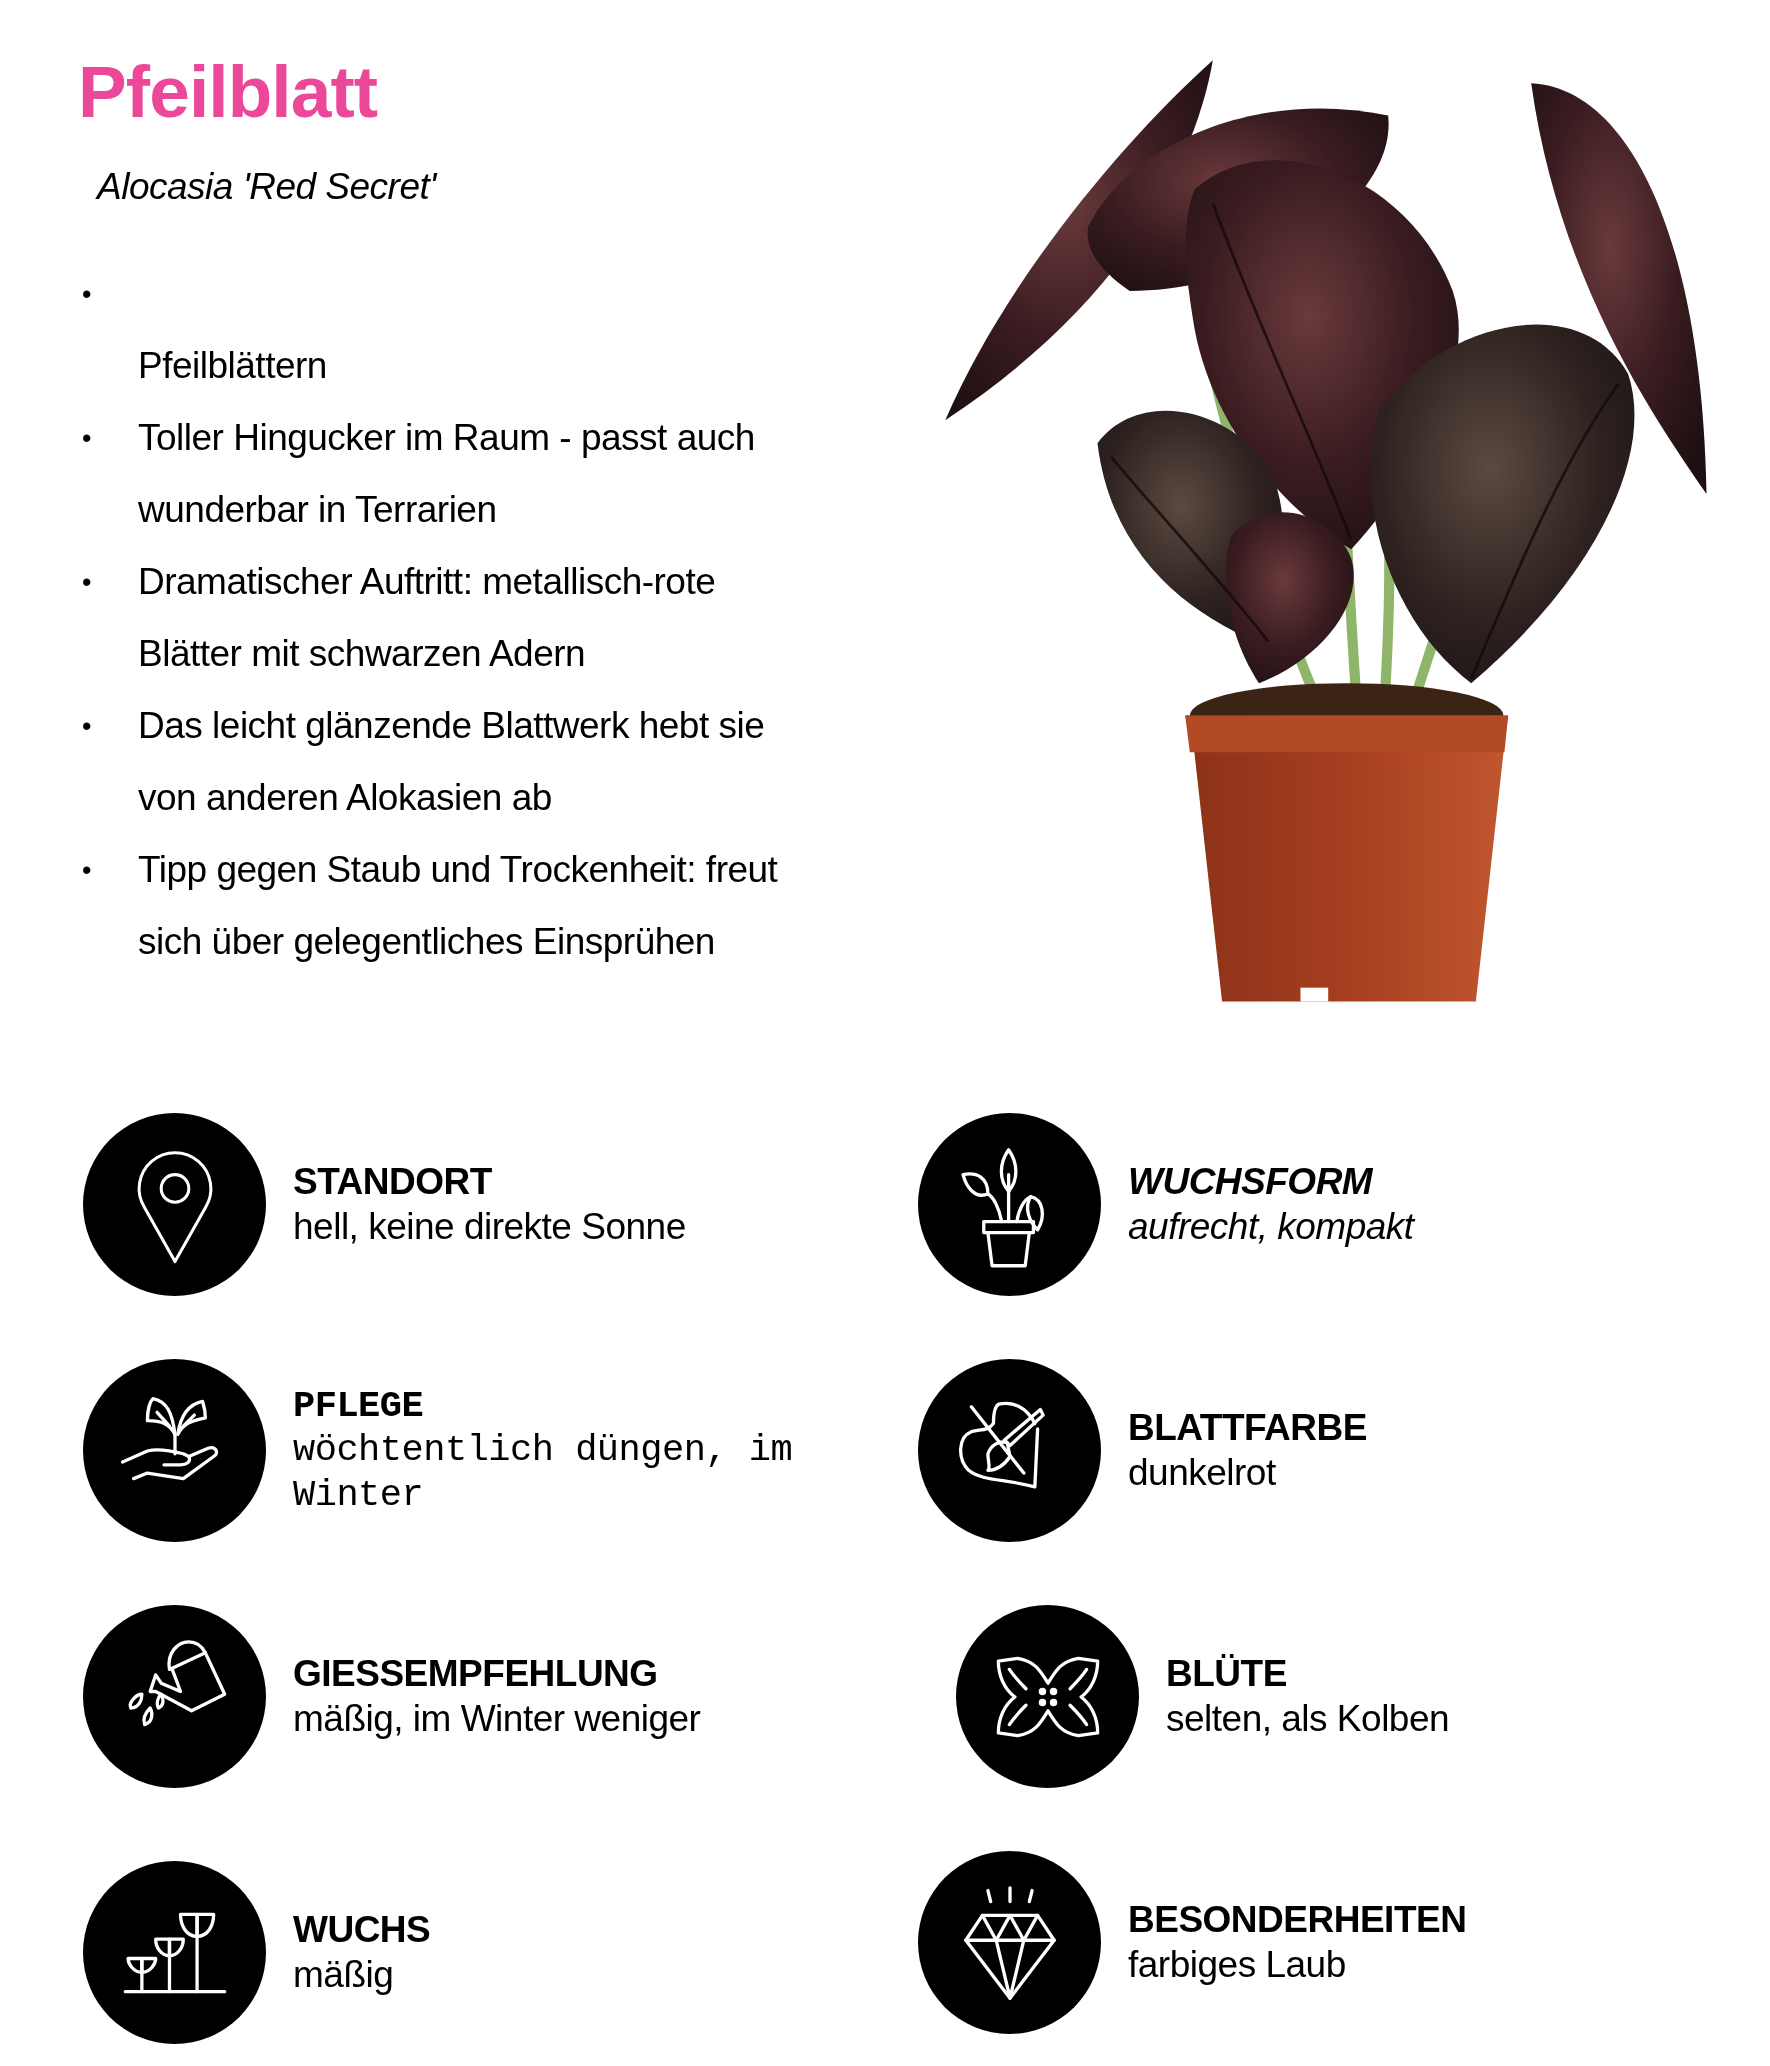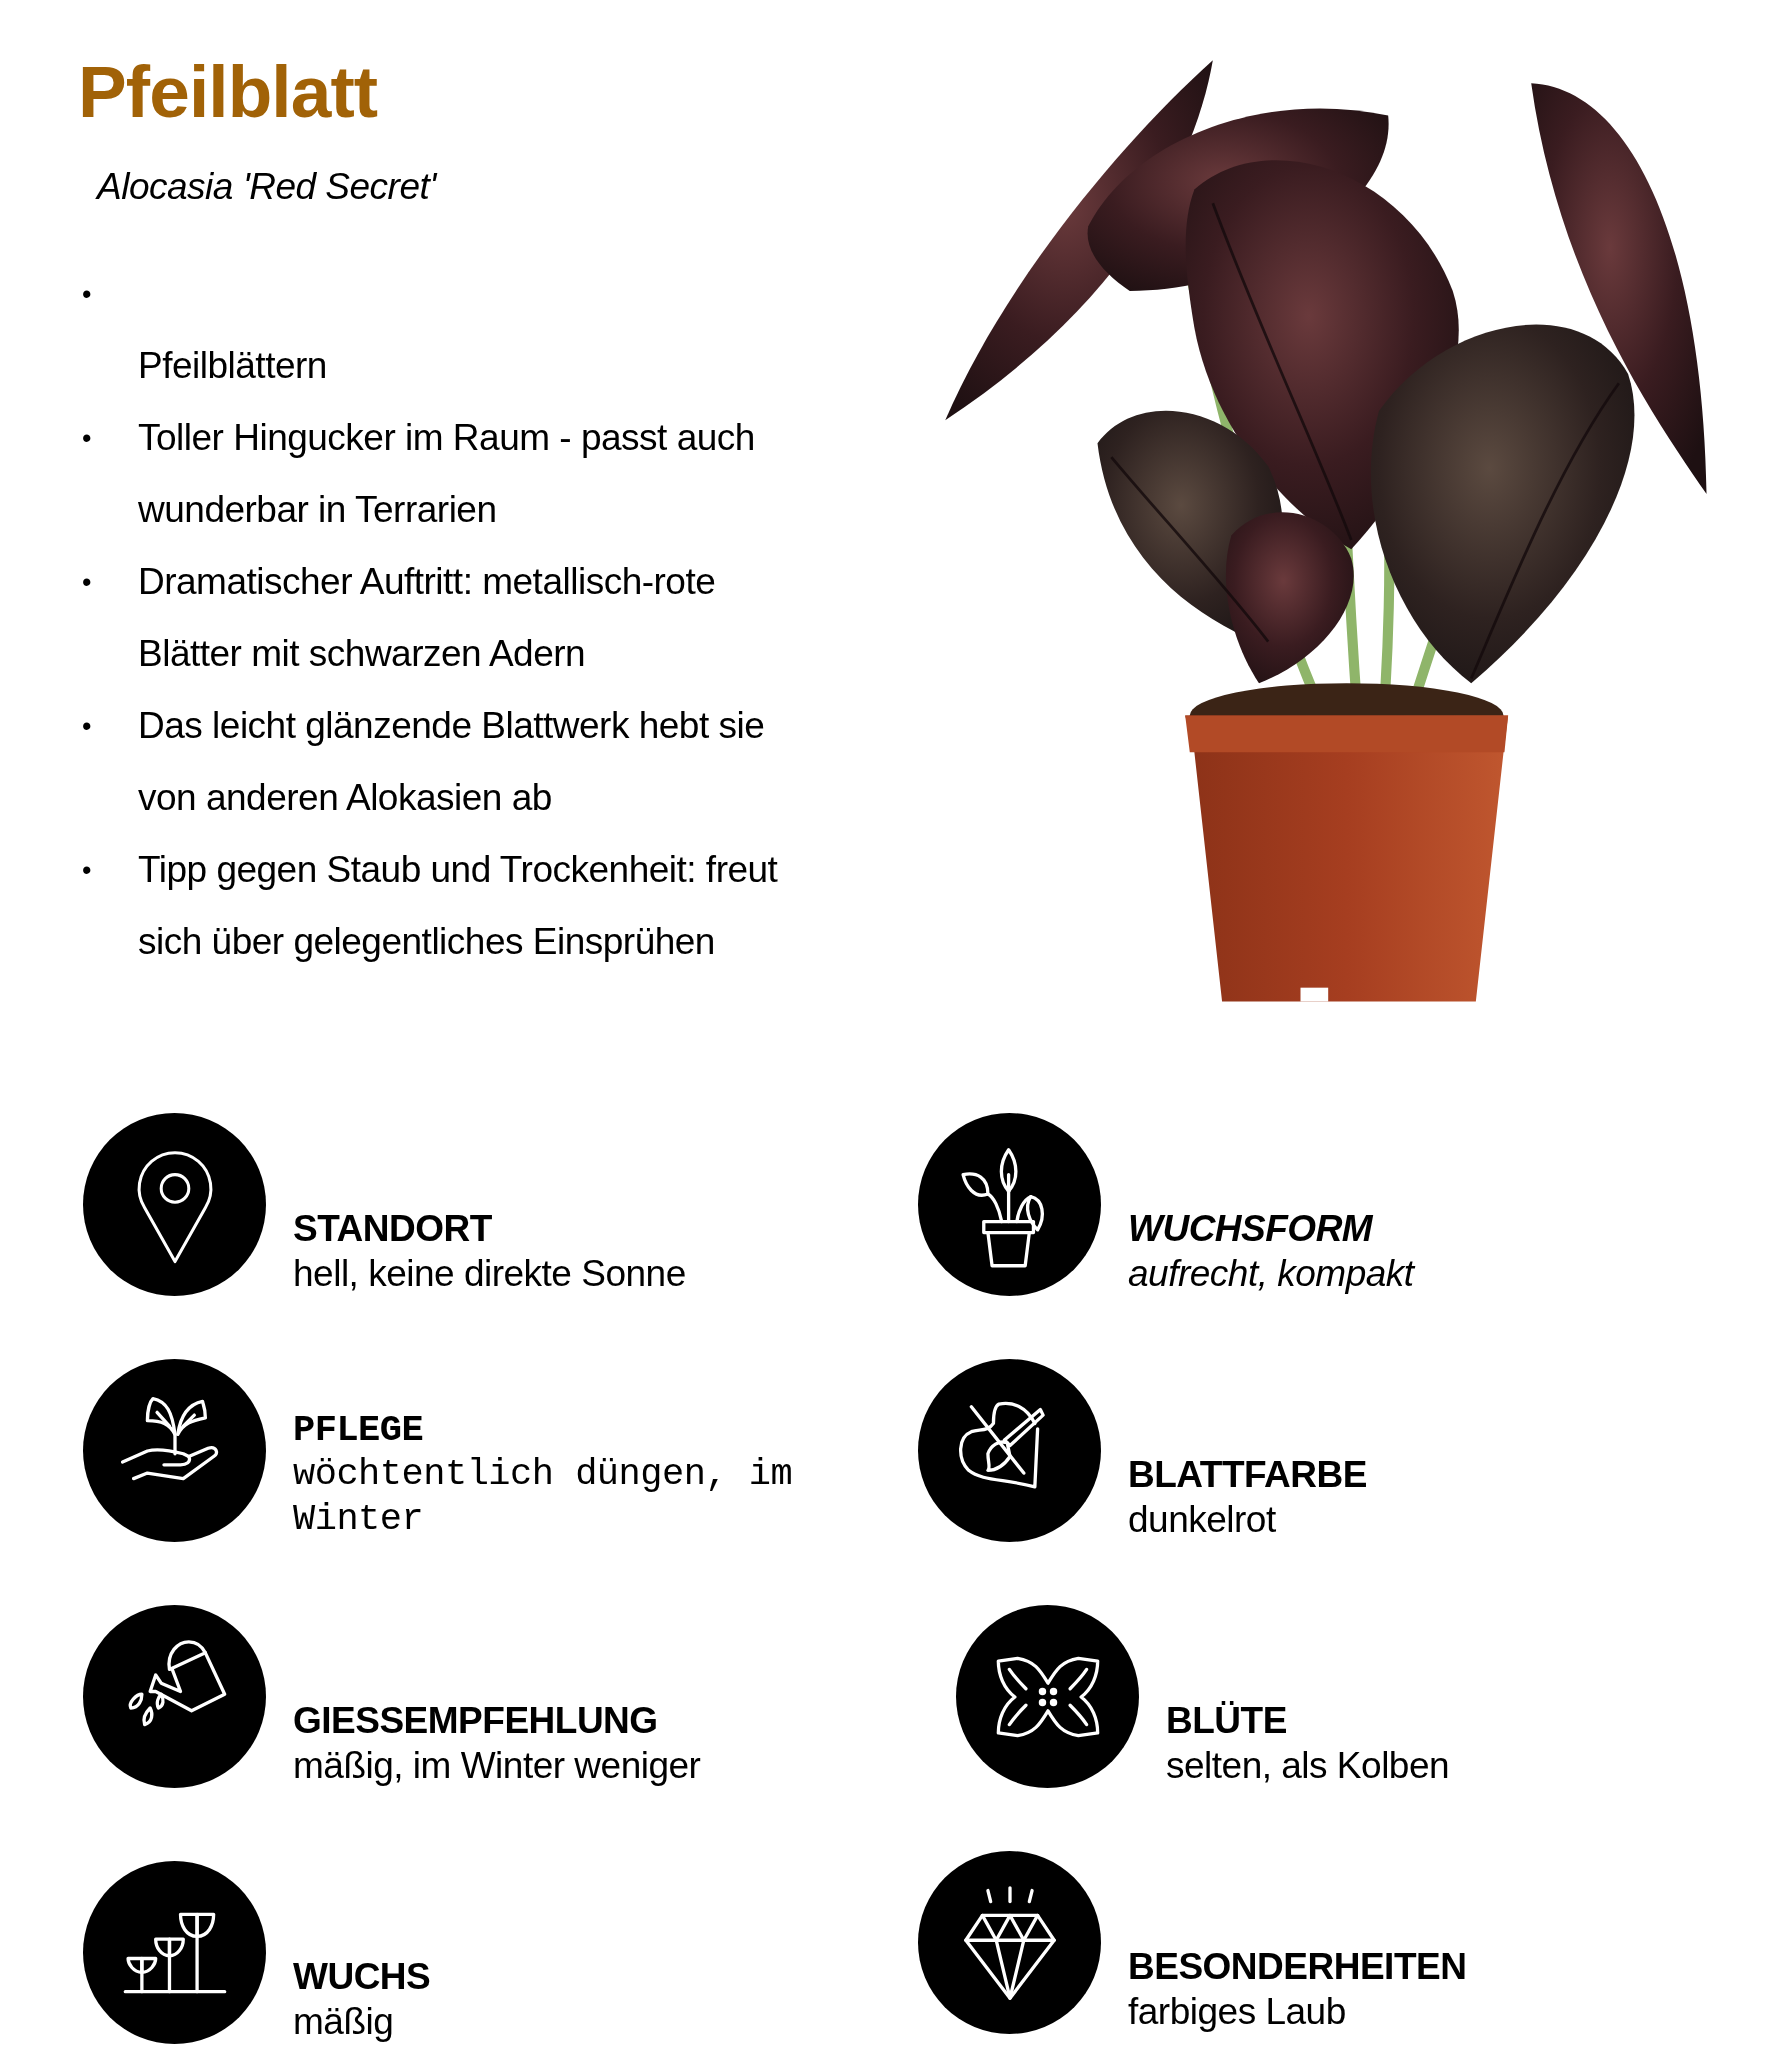--- a/index.html
+++ b/index.html
@@ -1,32 +1,32 @@
 <!DOCTYPE html>
 <html style="font-size:7.4px"><head>
 <meta charset="utf-8">
 <style>
   html, body { margin:0; padding:0; background:#ffffff; }
   body { width:1771px; height:2066px; position:relative; overflow:hidden;
          font-family:"Liberation Sans", "DejaVu Sans", sans-serif; color:#000; }
   .title { position:absolute; left:78px; top:55px; font-size:73px; font-weight:bold;
-           color:#a16207; letter-spacing:-0.9px; line-height:1; margin:0; }
+           color:#ec4899; letter-spacing:-0.9px; line-height:1; margin:0; }
   .subtitle { position:absolute; left:81px; top:152px; font-size:37px; font-style:italic;
               line-height:1; margin:16px; letter-spacing:-0.5px; }
   .bullets { position:absolute; left:0; top:258px; width:899px; margin:0; padding:0; list-style:none; }
   .bullets li { position:relative; padding-left:138px; font-size:37px; line-height:72px; letter-spacing:-0.5px; }
   .bullets li .dot { position:absolute; left:82px; top:0; font-size:27px; line-height:72px; }
   .plant { position:absolute; left:936px; top:51px; width:789px; height:969px; }
   .features { position:absolute; left:0; top:0; width:1771px; height:2066px; pointer-events:none; }
   .feat { position:absolute; width:830px; height:184px; pointer-events:auto; }
   .feat .circle { position:absolute; left:0; top:0; width:183px; height:183px; border-radius:50%; background:#000;
                   display:flex; align-items:center; justify-content:center; }
   .feat .circle svg { width:138px; height:138px; }
   .feat .txt { position:absolute; left:210px; top:0; width:623px; height:183px;
-               display:flex; flex-direction:column; justify-content:flex-end; }
+               display:flex; flex-direction:column; justify-content:center; }
   .feat .label { font-size:37px; font-weight:bold; line-height:44px; letter-spacing:-0.5px; text-transform:uppercase; }
   .feat .value { font-size:37px; line-height:45px; letter-spacing:-0.5px; }
 </style>
 </head>
 <body>
 
 <h1 class="title">Pfeilblatt</h1>
 <p class="subtitle">Alocasia 'Red Secret'</p>
 
 <ul class="bullets">

